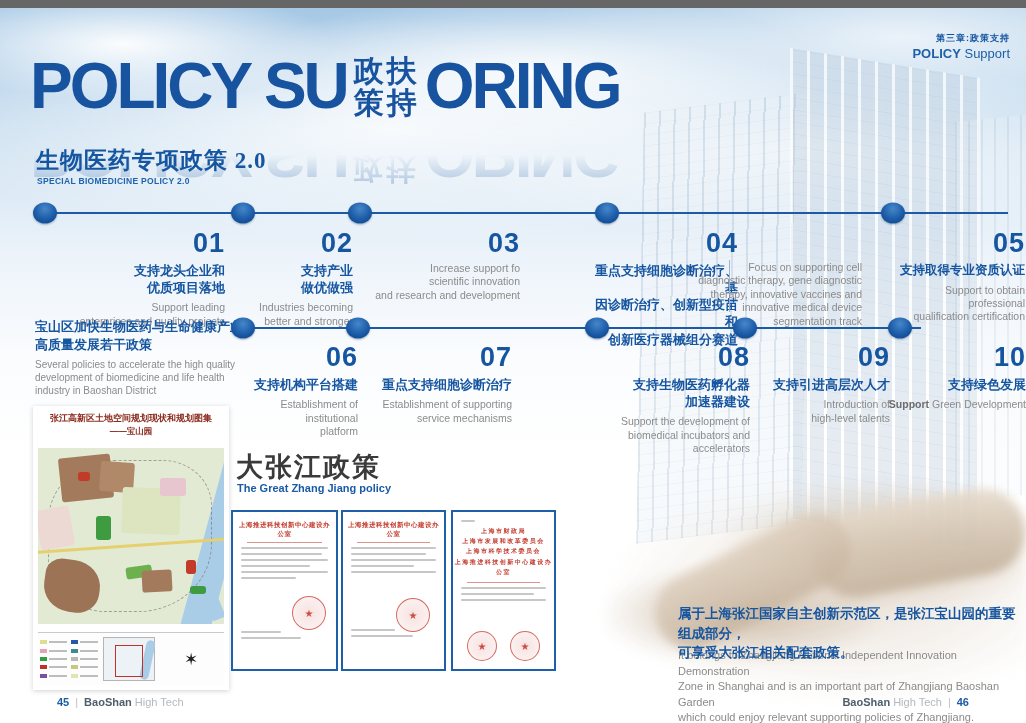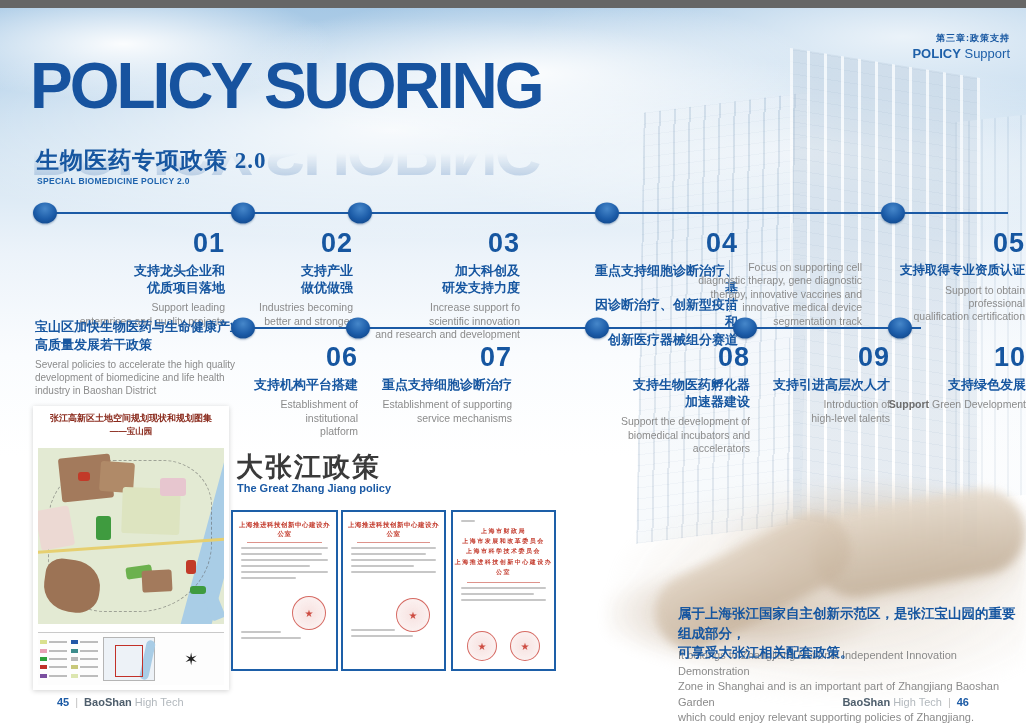--- a/index.html
+++ b/index.html
@@ -114,20 +114,22 @@
   <div class="abs arm arm1"></div>
   <div class="abs arm arm2"></div>
 
   <div class="abs chapter">
     <div class="zh">第三章:政策支持</div>
     <div class="en"><b>POLICY</b><span> Support</span></div>
   </div>
 
   <div class="abs big-title">
     <span class="big-en">POLICY SU</span>
+    <span class="big-zh">政扶
+策持</span>
     <span class="big-en">ORING</span>
   </div>
 
   <div class="abs sub-zh">生物医药专项政策 2.0</div>
   <div class="abs sub-en">SPECIAL BIOMEDICINE POLICY 2.0</div>
 
   <div class="abs tline" style="left:40px;top:204px;width:968px;"></div>
   <div class="abs dot" style="left:45px;top:205px;"></div>
   <div class="abs dot" style="left:243px;top:205px;"></div>
   <div class="abs dot" style="left:360px;top:205px;"></div>
@@ -143,22 +145,20 @@
   </div>
   <div class="abs item" style="left:233px;top:222px;width:120px;">
     <div class="num">02</div>
     <div class="zh">支持产业
 做优做强</div>
     <div class="en">Industries becoming
 better and stronger</div>
   </div>
   <div class="abs item" style="left:350px;top:222px;width:170px;">
     <div class="num">03</div>
-    <div class="zh">加大科创及
-研发支持力度</div>
     <div class="en">Increase support fo
 scientific innovation
 and research and development</div>
   </div>
   <div class="abs item" style="left:588px;top:222px;width:150px;">
     <div class="num">04</div>
     <div class="zh">重点支持细胞诊断治疗、基
 因诊断治疗、创新型疫苗和
 创新医疗器械组分赛道</div>
   </div>

